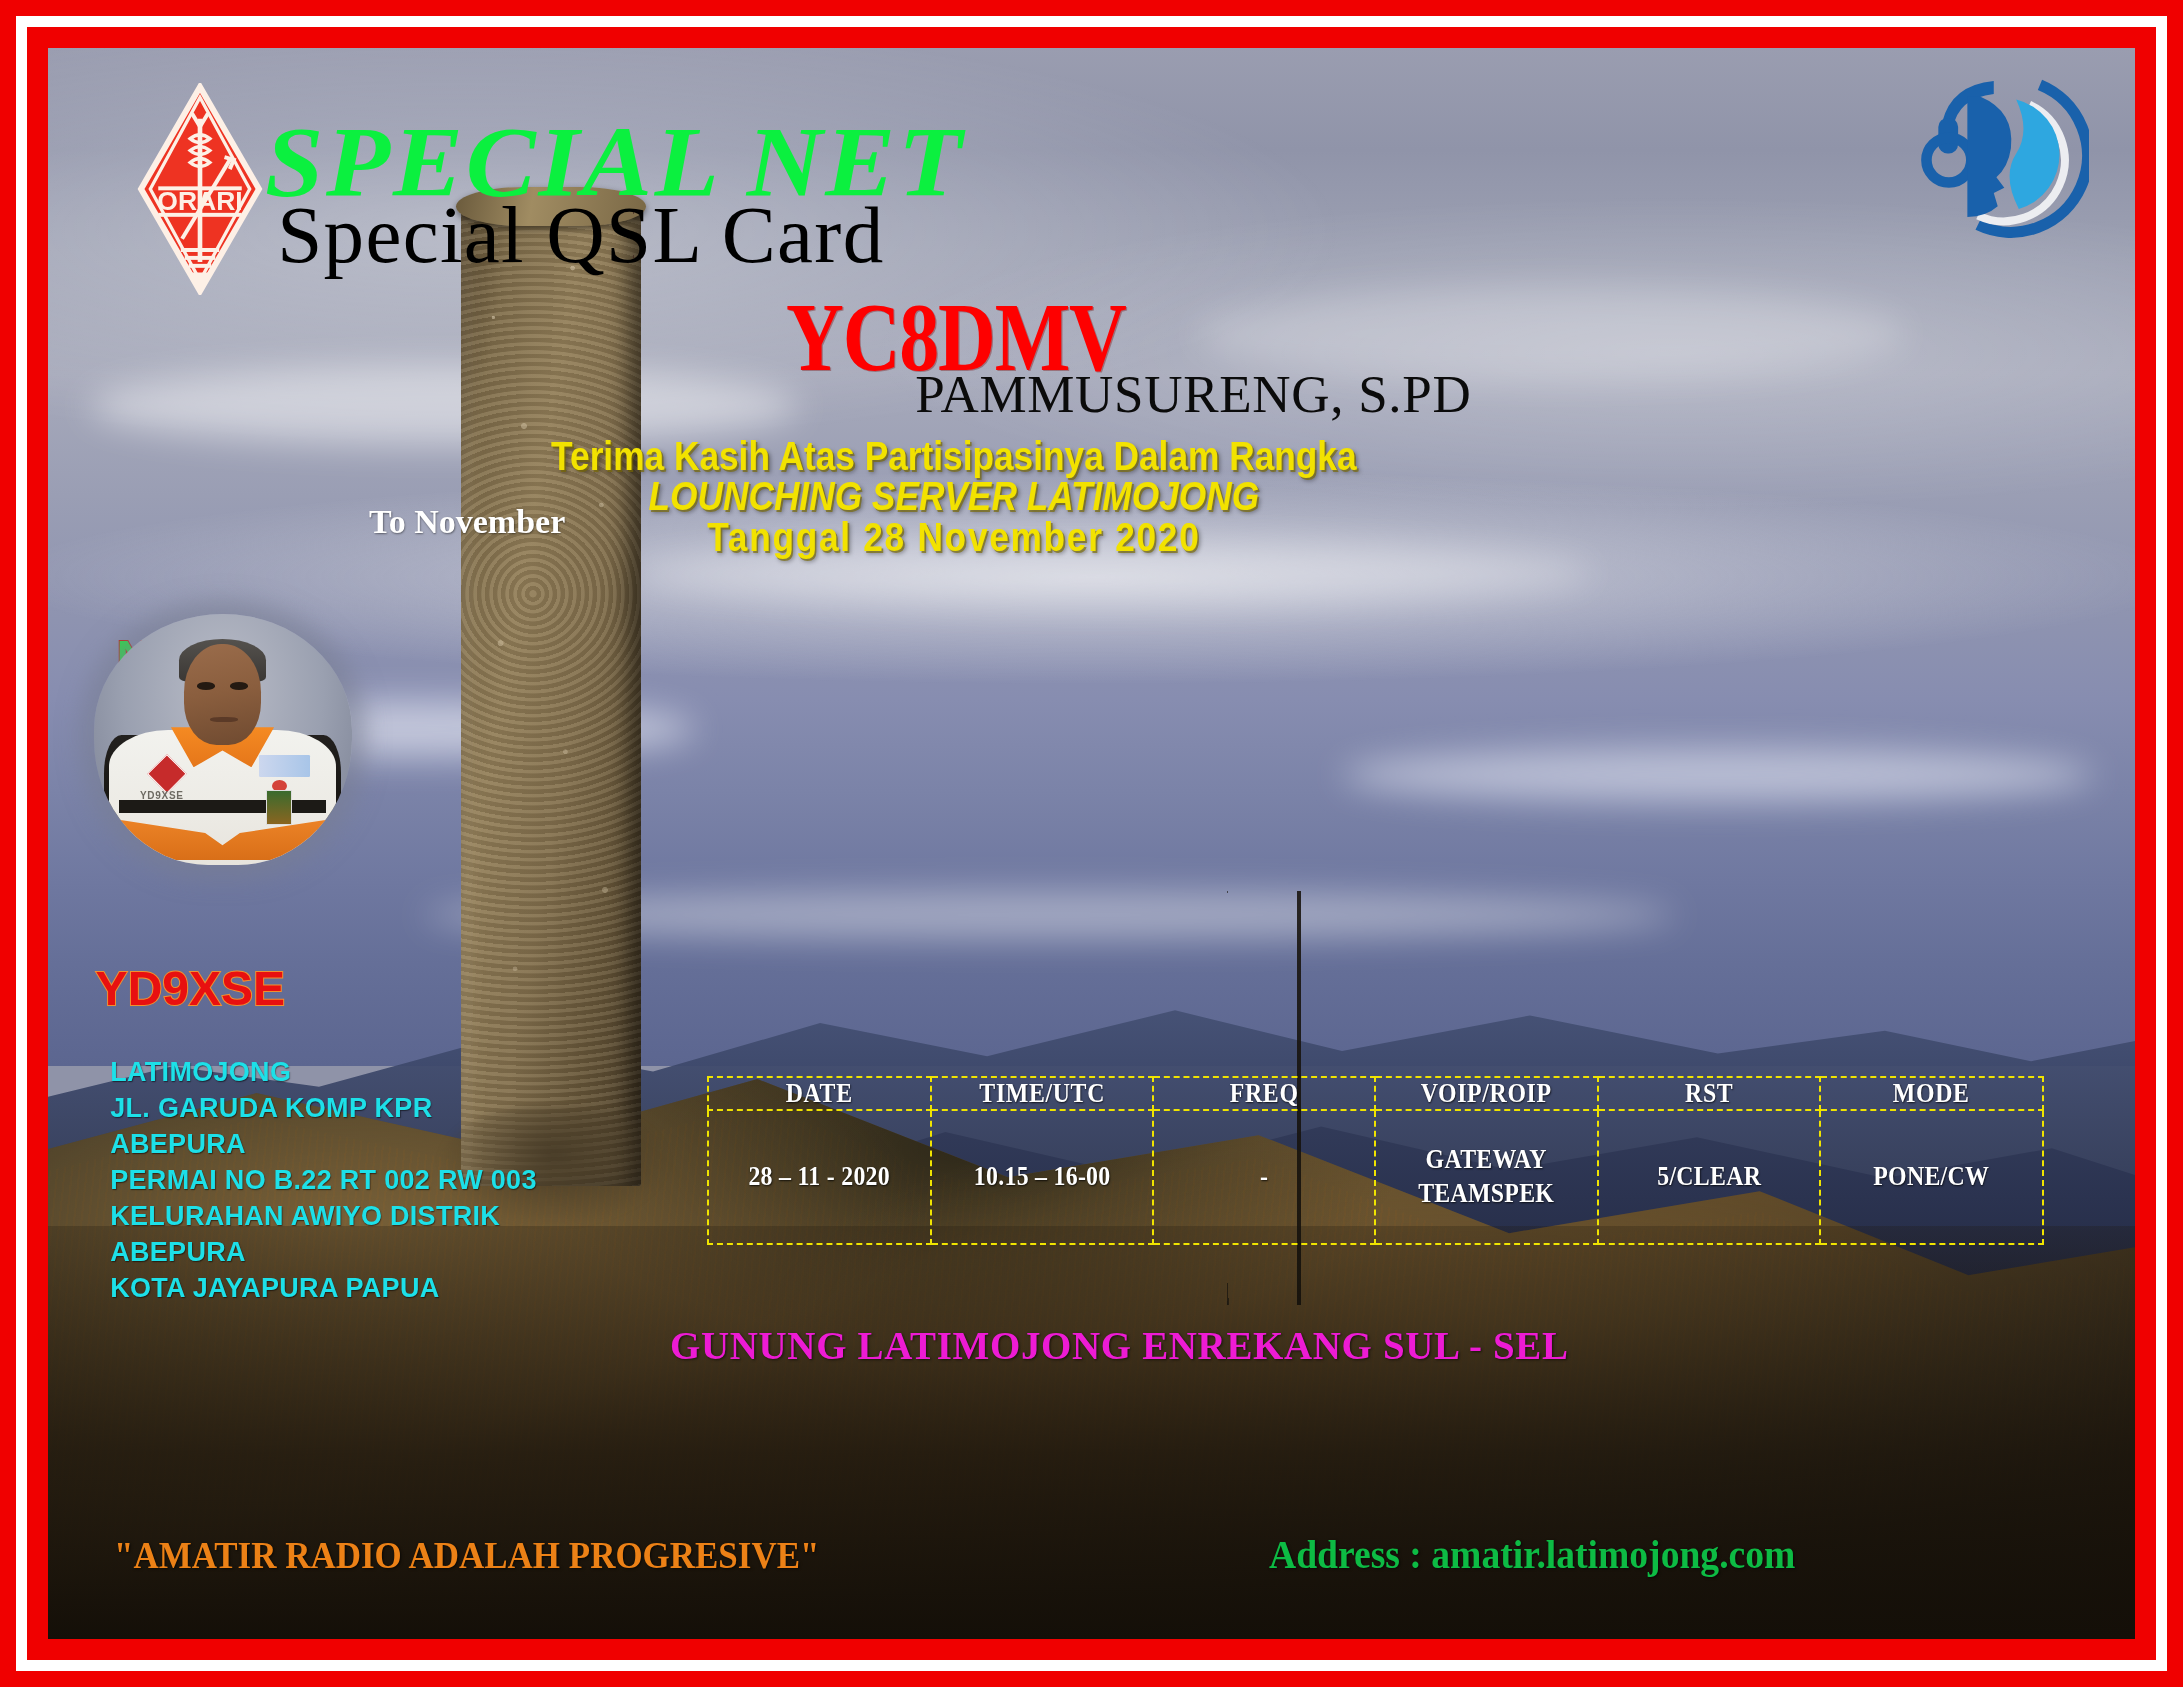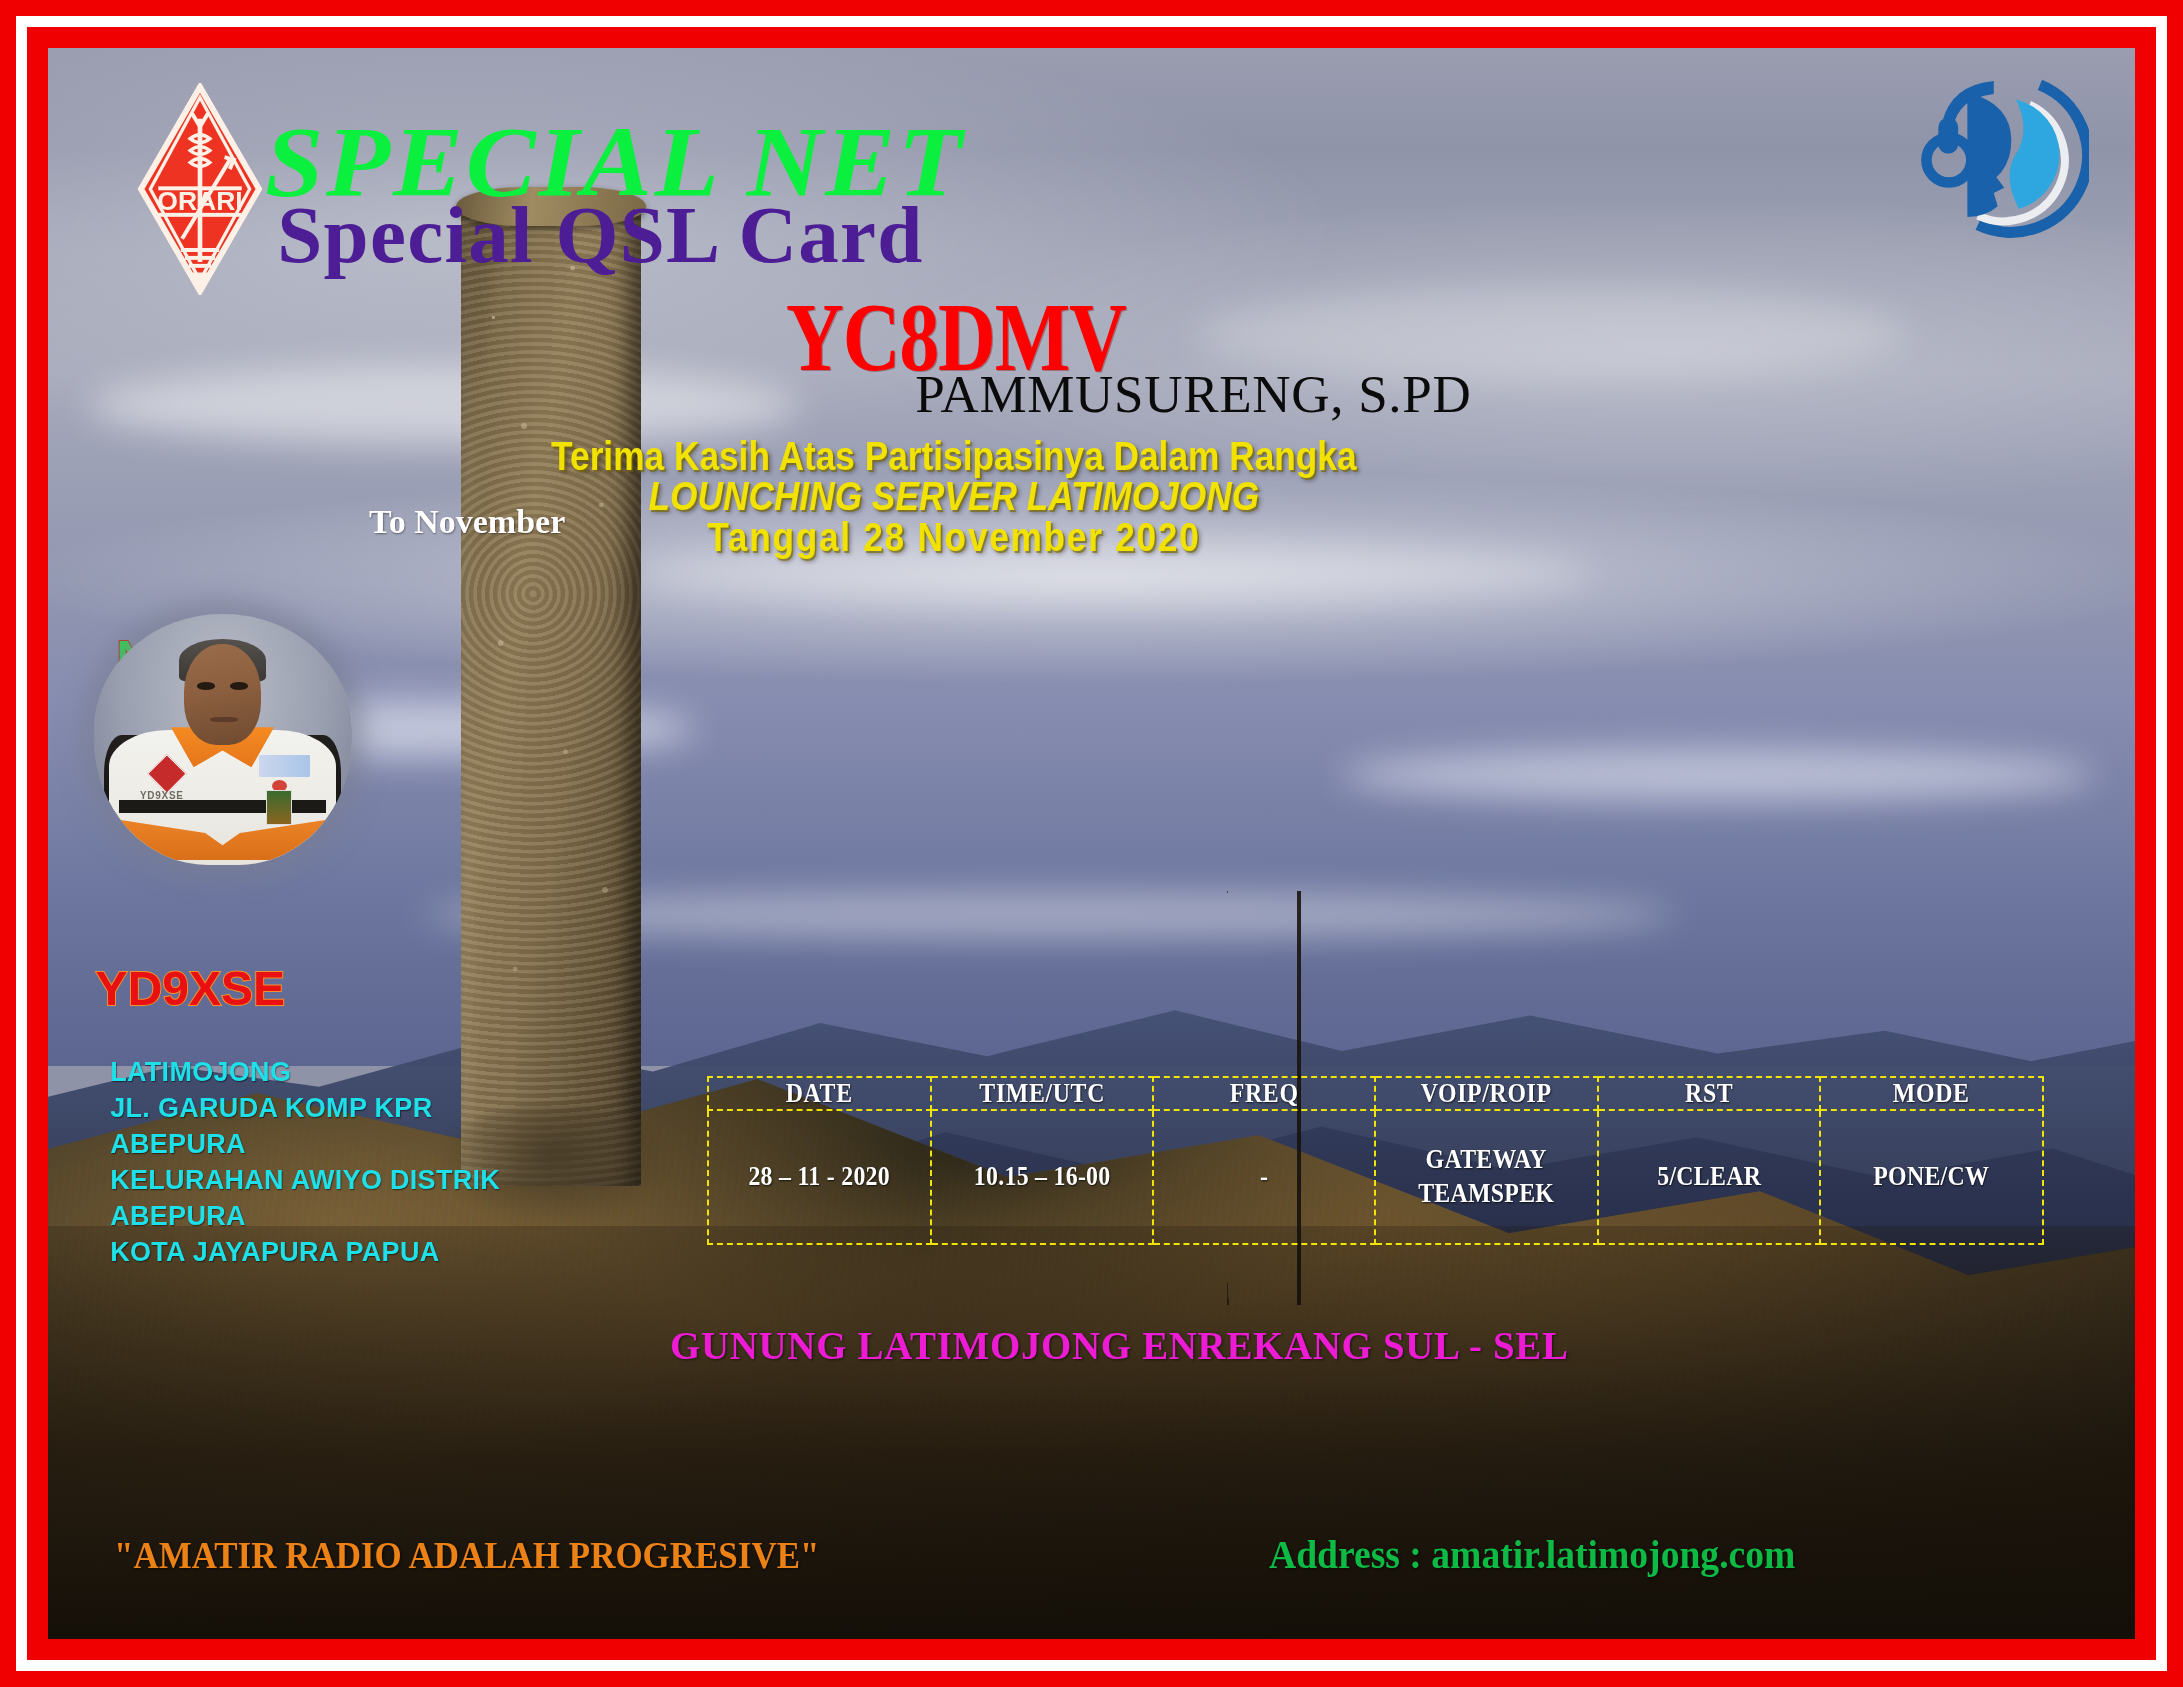--- a/index.html
+++ b/index.html
@@ -242,22 +242,22 @@
     left:10.4%; top:3.6%;
     font-size:99px; font-weight:bold; font-style:italic;
     color:#0bf03f;
     font-family:"Liberation Serif", serif;
     letter-spacing:2.6px;
     transform:scaleX(1.06);
     transform-origin:left center;
   }
   .qsl-card {
     left:11.0%; top:8.9%;
-    font-size:81px; font-weight:bold;
-    color:#4c1d95;
+    font-size:81px; font-weight:normal;
+    color:#000000;
     font-family:"Liberation Serif", serif;
     letter-spacing:1.3px;
   }
   .to-station {
     left:15.4%; top:28.6%;
     font-size:34px; font-weight:bold; color:#ffffff;
     font-family:"Liberation Serif", serif;
     text-shadow:0.7px 0.7px 2px rgba(0,0,0,.45);
   }
   .callsign {
@@ -469,20 +469,21 @@
       <div class="pp-mouth"></div>
       <div class="pp-call">YD9XSE</div>
     </div>
 
     <div class="t yd9xse">YD9XSE</div>
 
     <div class="addr">
       <div>LATIMOJONG</div>
       <div>JL. GARUDA KOMP KPR</div>
       <div>ABEPURA</div>
+      <div>PERMAI NO B.22 RT 002 RW 003</div>
       <div>KELURAHAN AWIYO DISTRIK</div>
       <div>ABEPURA</div>
       <div>KOTA JAYAPURA PAPUA</div>
     </div>
 
     <table class="qso-table">
       <thead>
         <tr>
           <th>DATE</th>
           <th>TIME/UTC</th>

